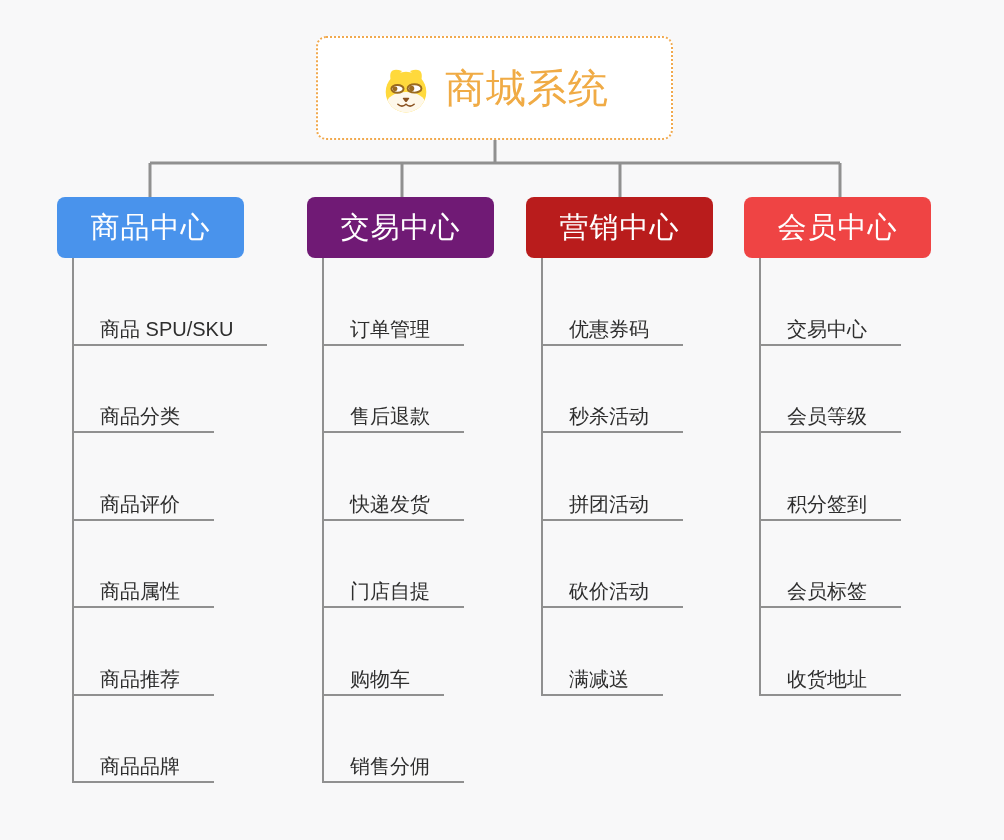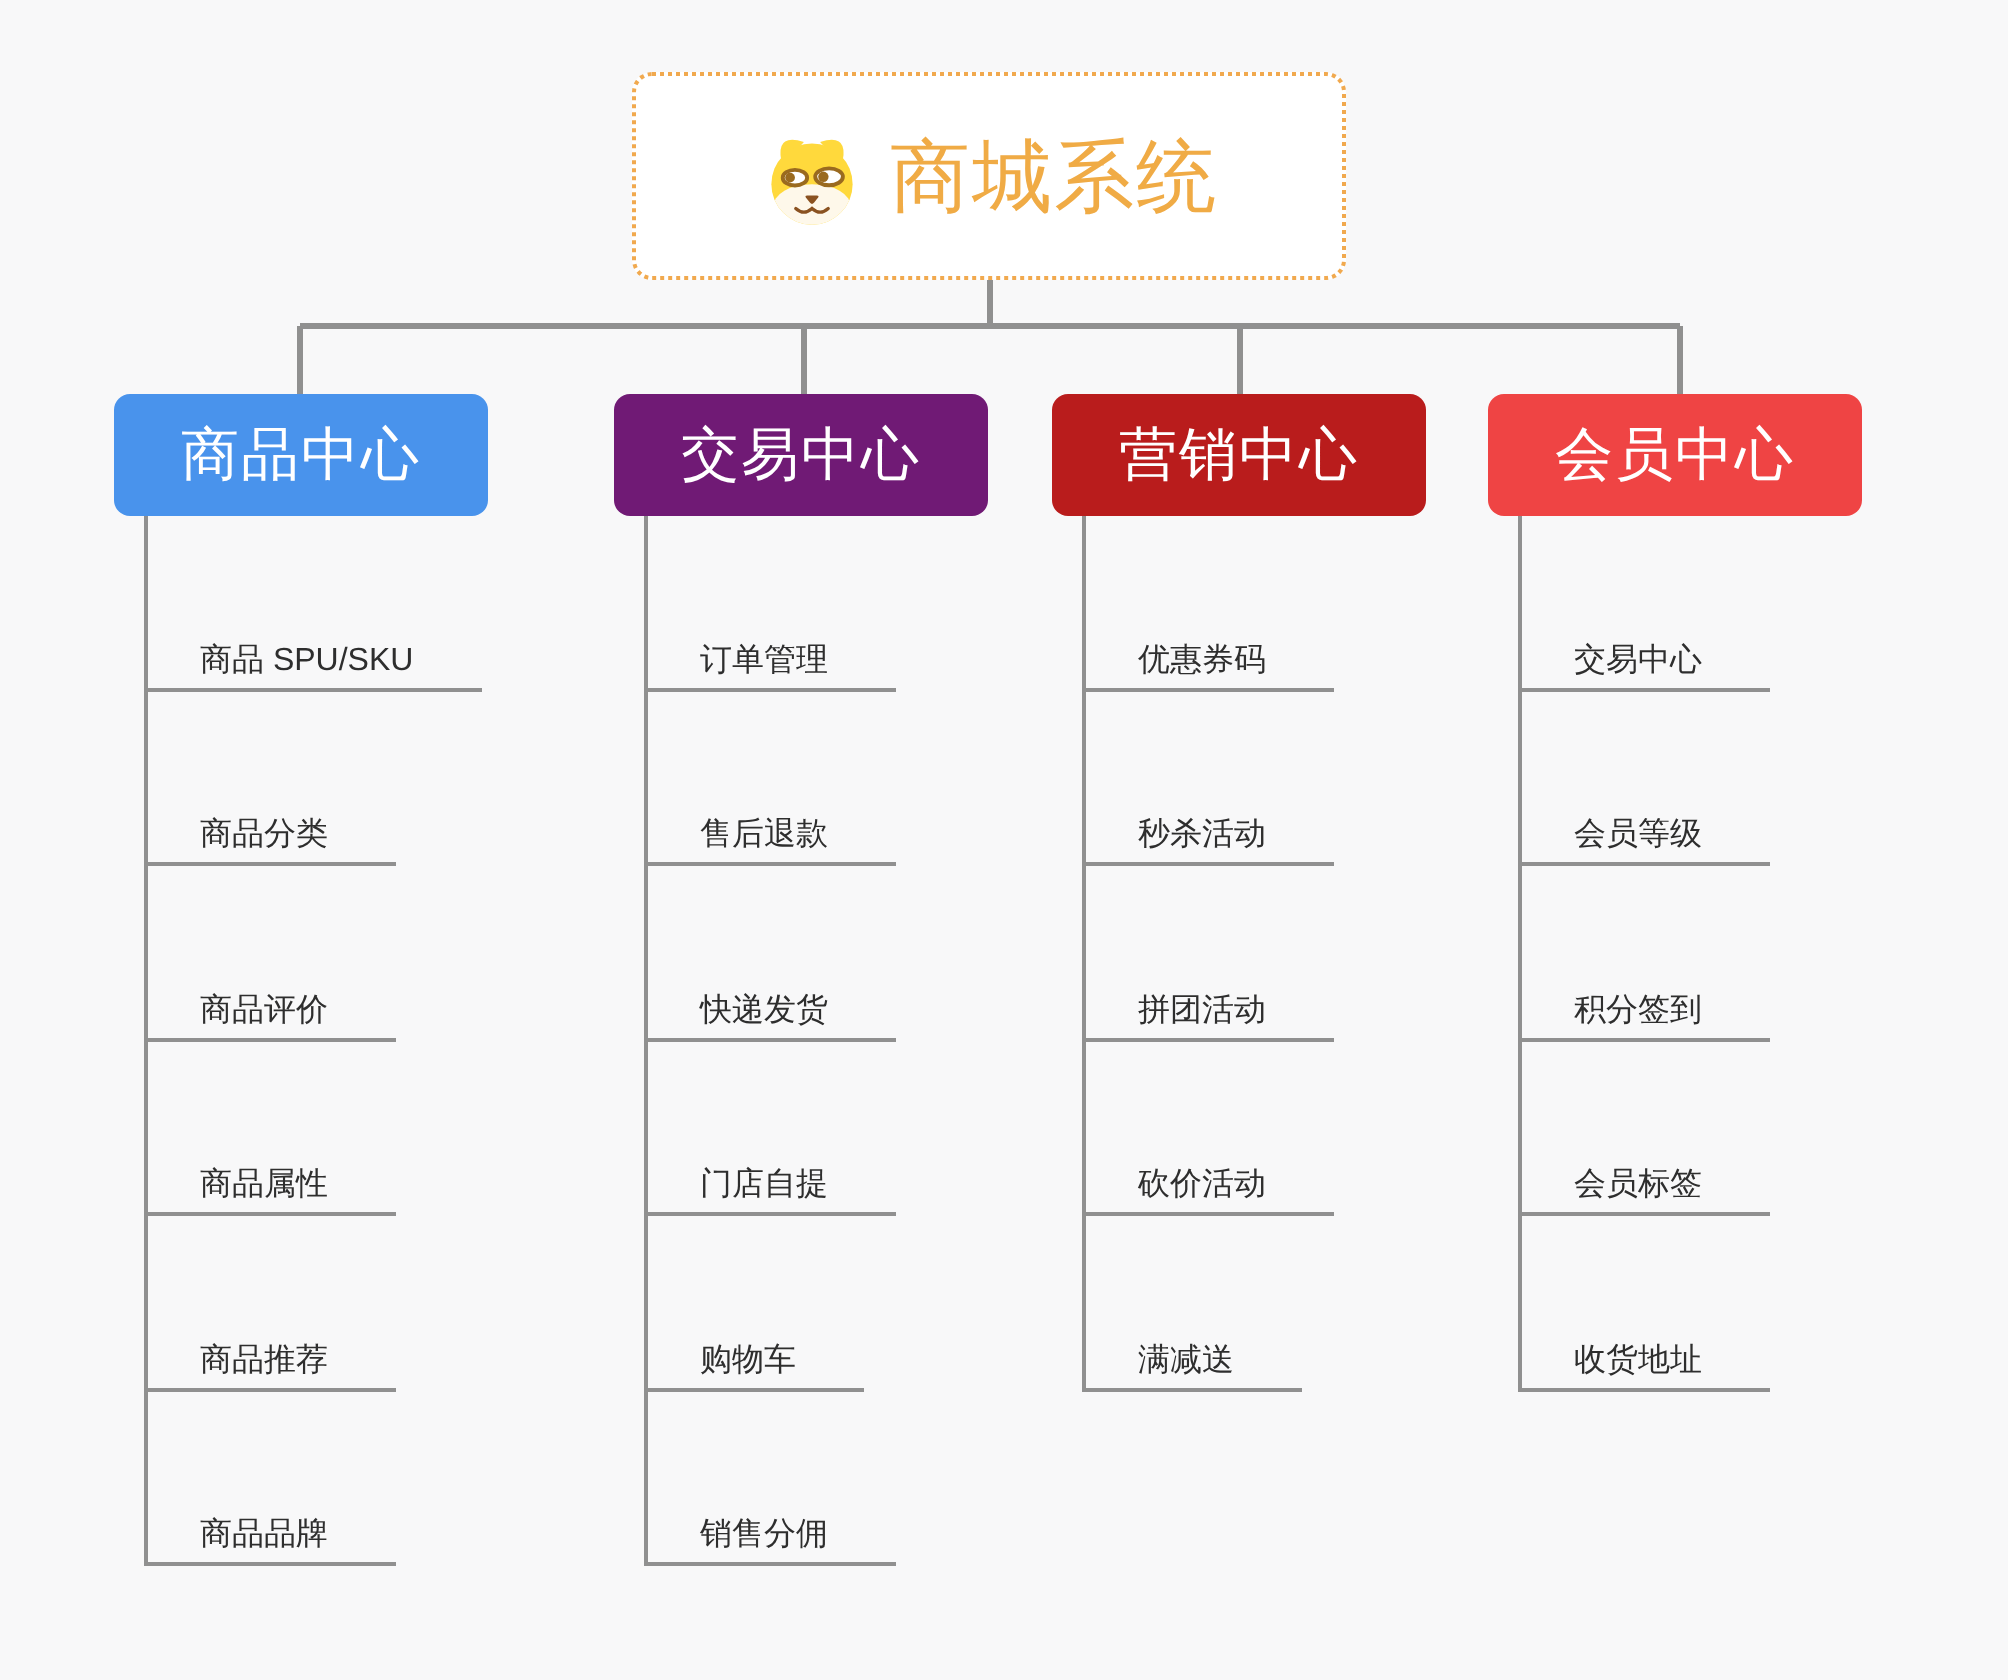--- a/index.html
+++ b/index.html
@@ -70,21 +70,21 @@
   .child-node {
     height: 87.5px;
     width: fit-content;
     display: flex;
     align-items: flex-end;
     padding: 0 34px 5px 26px;
     border-bottom: 2px solid #909090;
     white-space: nowrap;
   }
   .child-label {
-    font-size: 16px;
+    font-size: 20px;
     line-height: 1;
     color: #2E2E2E;
   }
 </style>
 </head>
 <body>
 
 <div class="canvas">
 
   <svg class="connectors" viewBox="0 0 1004 840" xmlns="http://www.w3.org/2000/svg">

